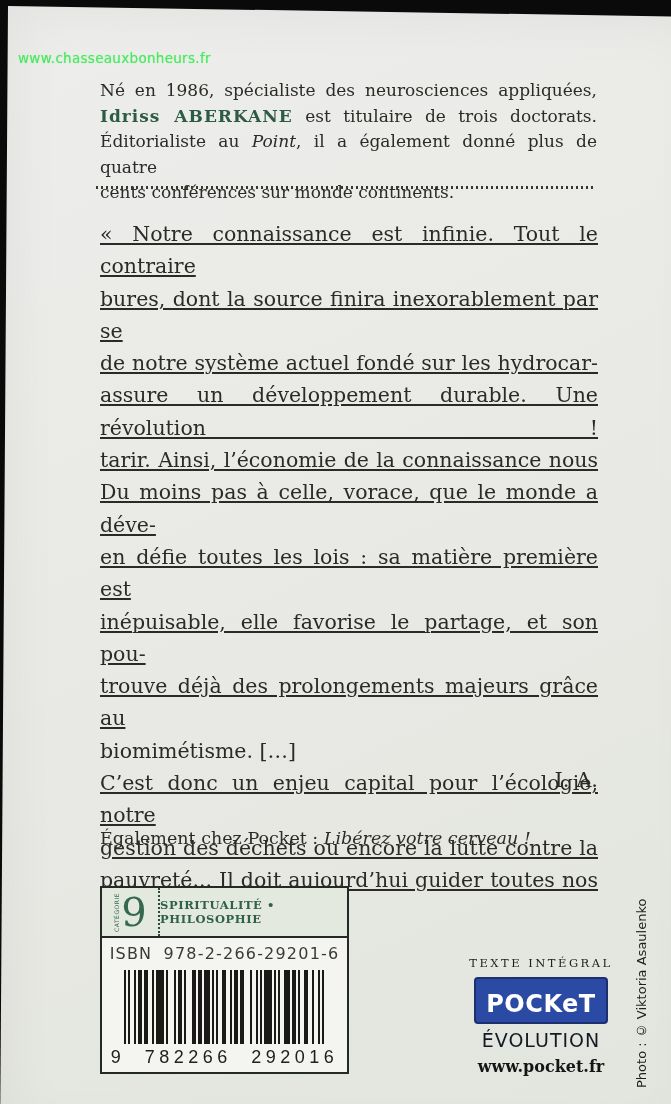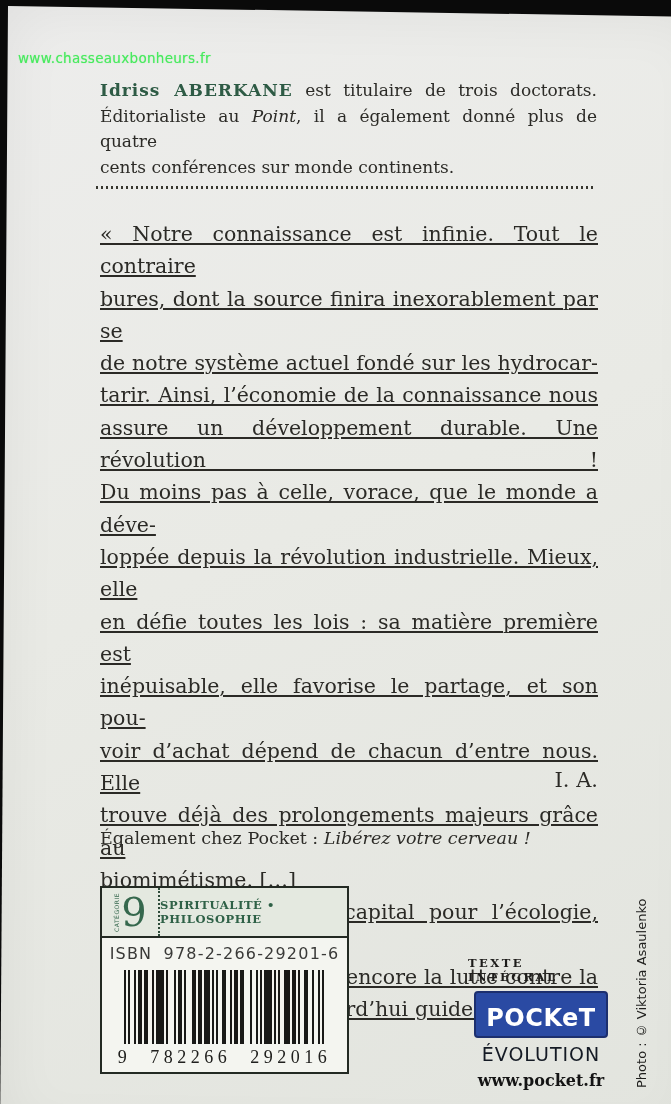--- a/index.html
+++ b/index.html
@@ -48,26 +48,26 @@
   .genrecell{flex:1;display:flex;align-items:center;justify-content:center;
              font-family:"DejaVu Serif",serif;font-weight:bold;font-size:11.5px;
              letter-spacing:0.6px;color:#2f6147;}
   .isbnrow{height:30px;display:flex;align-items:center;justify-content:center;
            font-family:"DejaVu Sans",sans-serif;font-size:16px;color:#3a3a38;
            letter-spacing:1.2px;word-spacing:5px;background:#f4f5f0;}
   .bcarea{flex:1;display:flex;flex-direction:column;align-items:center;justify-content:flex-start;
           padding-top:2px;background:#f4f5f0;}
   .bars{display:flex;align-items:flex-start;height:74px;}
   .bars div{height:74px;}
-  .bcdigits{font-family:Liberation Serif, serif;font-size:18px;color:#20201e;
+  .bcdigits{font-family:Liberation Sans, sans-serif;font-size:18px;color:#20201e;
             letter-spacing:4.5px;word-spacing:10px;margin-top:3px;}
 
   .pubcol{position:absolute;left:468px;top:956px;width:146px;display:flex;
           flex-direction:column;align-items:center;}
-  .texte-integral{font-family:"DejaVu Serif",serif;font-weight:bold;font-size:11.5px;
+  .texte-integral{font-family:"DejaVu Serif",serif;font-weight:normal;font-size:11.5px;
                   letter-spacing:2.5px;color:#1d1c1a;}
   .pocket-logo{margin-top:7px;background:#2a4aa3;border:2px solid #1c2f6e;border-radius:4px;
                padding:12px 10px 5px 10px;color:#fff;font-family:"DejaVu Sans",sans-serif;
                font-weight:bold;font-size:24px;letter-spacing:0.5px;line-height:1.1;}
   .collection{margin-top:5px;font-family:"DejaVu Sans",sans-serif;font-size:19px;
               letter-spacing:1px;color:#141a24;font-weight:400;}
   .website{margin-top:6px;font-family:"DejaVu Serif",serif;font-weight:bold;
            font-size:16px;color:#141414;}
 
   .credit{position:absolute;left:634px;top:882px;height:206px;
@@ -78,38 +78,37 @@
 </head>
 <body>
 
 <div class="frame">
   <div class="cover-bg"></div>
 
   <div class="content">
     <div class="watermark">www.chasseauxbonheurs.fr</div>
 
     <div class="bio">
+      <div class="jline">Né en 1986, spécialiste des neurosciences appliquées,</div>
       <div class="jline"><span class="author-name">Idriss ABERKANE</span><span> est titulaire de trois doctorats.</span></div>
       <div class="jline"><span>Éditorialiste au </span><span class="it">Point</span><span>, il a également donné plus de quatre</span></div>
       <div class="lline">cents conférences sur monde continents.</div>
     </div>
 
     <div class="dotted-rule"></div>
 
     <div class="quote">
       <div class="jline">« Notre connaissance est infinie. Tout le contraire</div>
       <div class="jline">bures, dont la source finira inexorablement par se</div>
       <div class="jline">de notre système actuel fondé sur les hydrocar-</div>
+      <div class="jline">assure un développement durable. Une révolution !</div>
       <div class="jline">tarir. Ainsi, l’économie de la connaissance nous</div>
-      <div class="jline">assure un développement durable. Une révolution !</div>
       <div class="jline">Du moins pas à celle, vorace, que le monde a déve-</div>
-      <div class="jline">loppée depuis la révolution industrielle. Mieux, elle</div>
       <div class="jline">en défie toutes les lois : sa matière première est</div>
       <div class="jline">inépuisable, elle favorise le partage, et son pou-</div>
-      <div class="jline">voir d’achat dépend de chacun d’entre nous. Elle</div>
       <div class="jline">trouve déjà des prolongements majeurs grâce au</div>
       <div class="lline">biomimétisme. […]</div>
       <div class="jline">C’est donc un enjeu capital pour l’écologie, notre</div>
       <div class="jline">gestion des déchets ou encore la lutte contre la</div>
       <div class="jline">pauvreté... Il doit aujourd’hui guider toutes nos</div>
       <div class="lline">politiques. »</div>
     </div>
 
     <div class="signature">I. A.</div>
 

